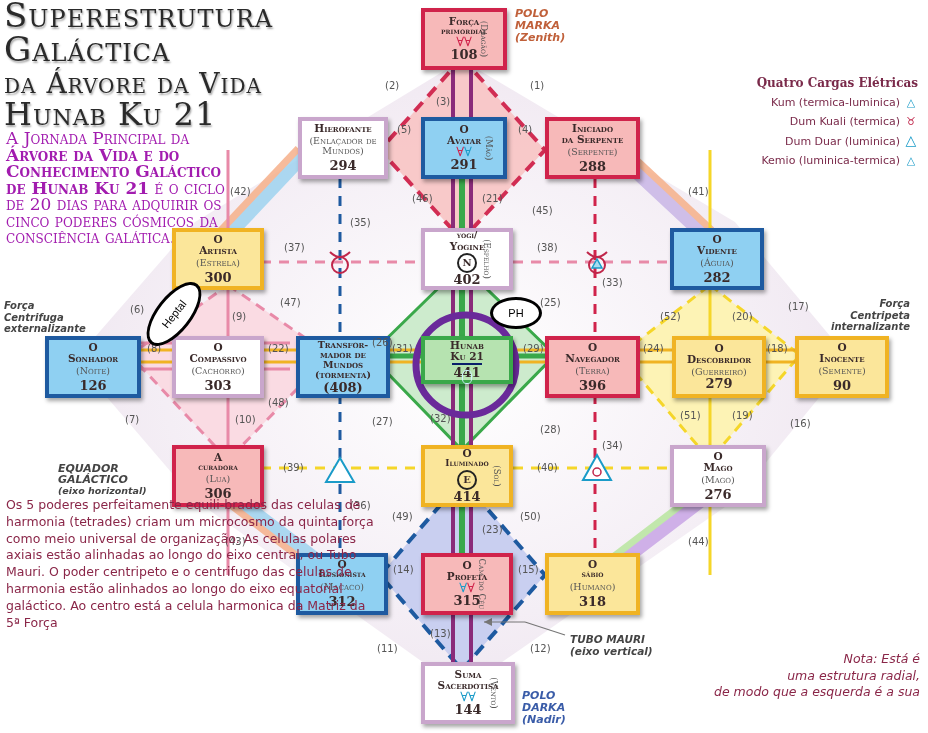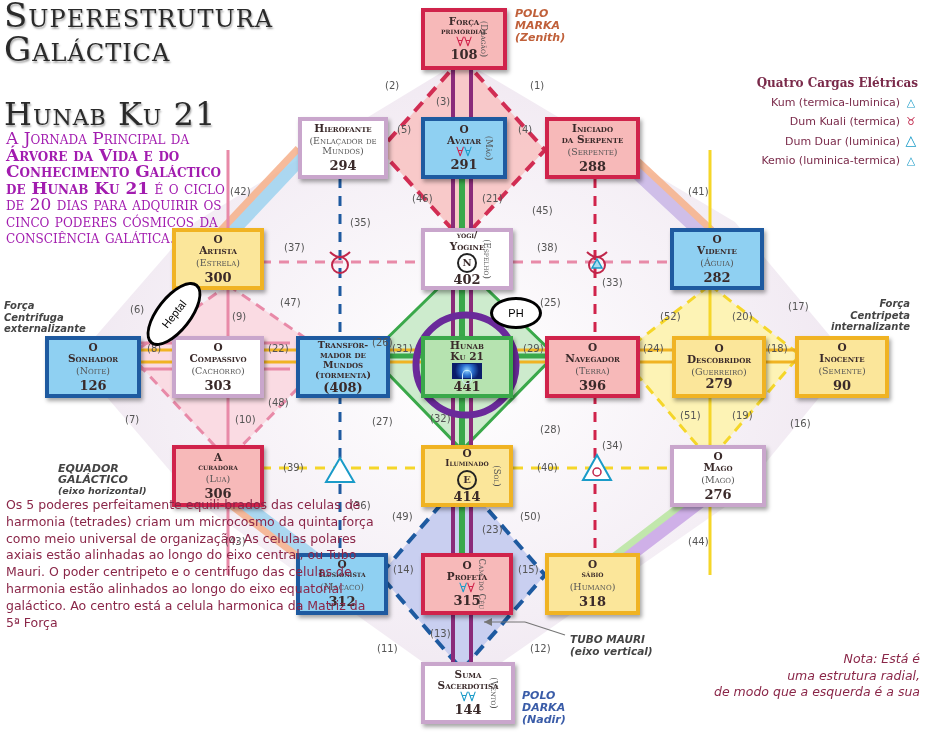--- a/index.html
+++ b/index.html
@@ -126,20 +126,21 @@
   <g>
     <line x1="565" y1="635" x2="525" y2="622" stroke="#777" stroke-width="1.2"></line>
     <line x1="525" y1="622" x2="484" y2="622" stroke="#777" stroke-width="1.2"></line>
     <polygon points="484,622 492,618 492,626" fill="#777"></polygon>
   </g>
 </svg>
 
 <div class="title" style="width:420px;height:130px;">
   <div class="t1">Superestrutura</div>
   <div class="t2">Galáctica</div>
+  <div class="t3">da Árvore da Vida</div>
   <div class="t4">Hunab Ku 21</div>
 </div>
 
 <div class="intro">
   <span>A Jornada Principal da</span>
   <b>Árvore da Vida e do Conhecimento Galáctico de Hunab Ku 21</b>
   <span>é o ciclo de 20 dias para adquirir os cinco poderes cósmicos da consciência galática.</span>
 </div>
 
 <div class="legend">
@@ -246,21 +247,21 @@
   <div class="num">303</div>
 </div>
 
 <div class="node blue" style="left:296px;top:336px;width:94px;height:62px;">
   <div class="nm" style="font-size:9.5px;">Transfor-</div>
   <div class="nm" style="font-size:9.5px;width:80px;">mador de Mundos</div>
   <div class="nm" style="font-size:9.5px;">(tormenta)</div>
   <div class="num" style="margin-top:1px;">(408)</div>
 </div>
 
-<div class="node green" style="left:421px;top:336px;width:92px;height:62px;">
+<div class="node green" style="left:421px;top:336px;width:92px;height:48px;">
   <div class="nm">Hunab</div>
   <div class="nm">Ku 21</div>
   <div class="hunab-img"></div>
   <div class="num" style="margin-top:0">441</div>
 </div>
 
 <div class="node red" style="left:545px;top:336px;width:95px;height:62px;">
   <div class="nm">O</div>
   <div class="nm">Navegador</div>
   <div class="sub">(Terra)</div>

